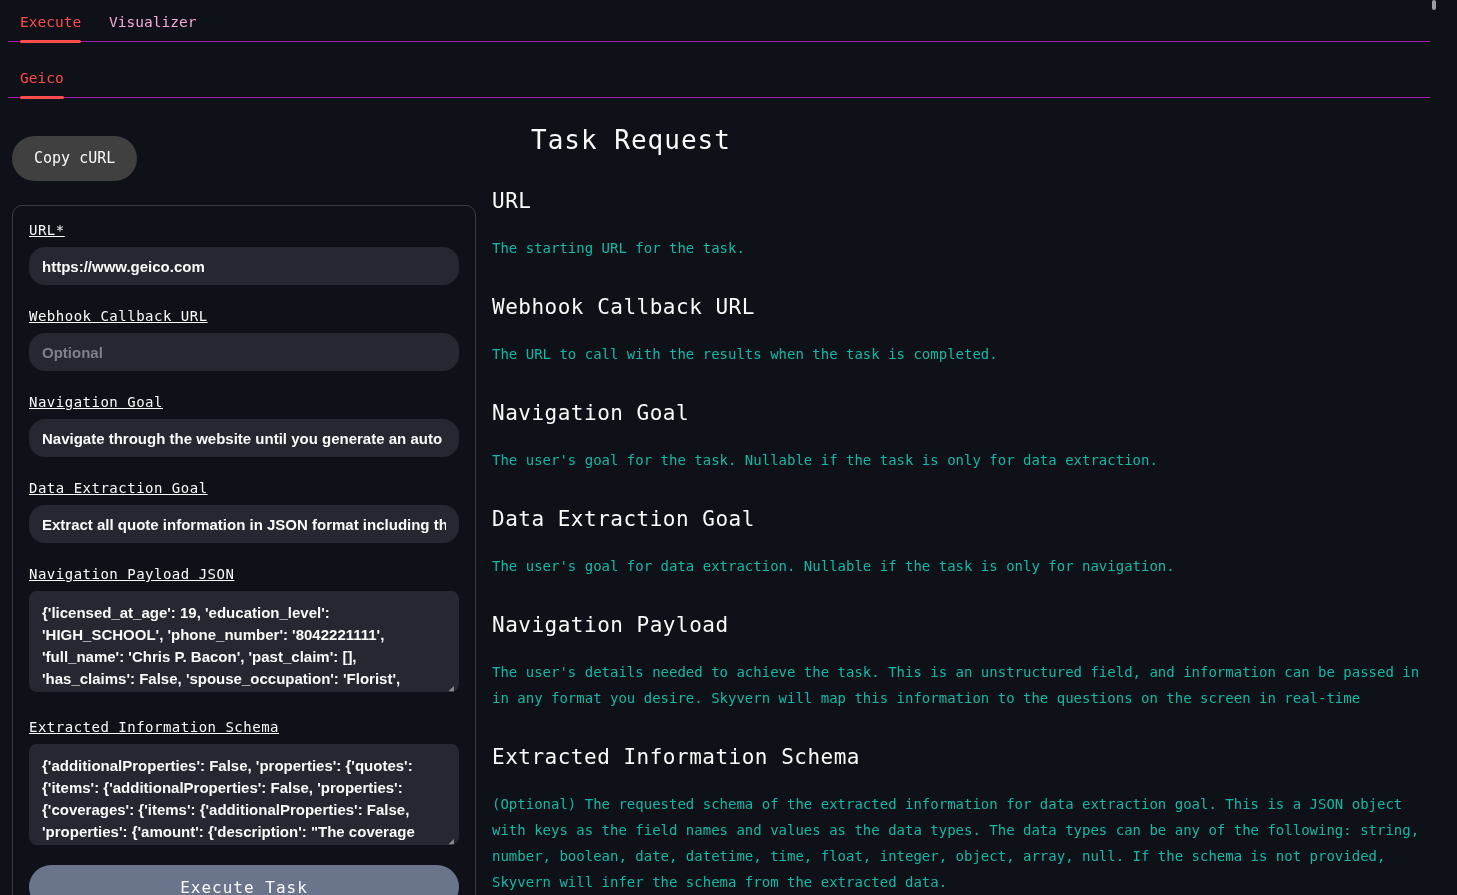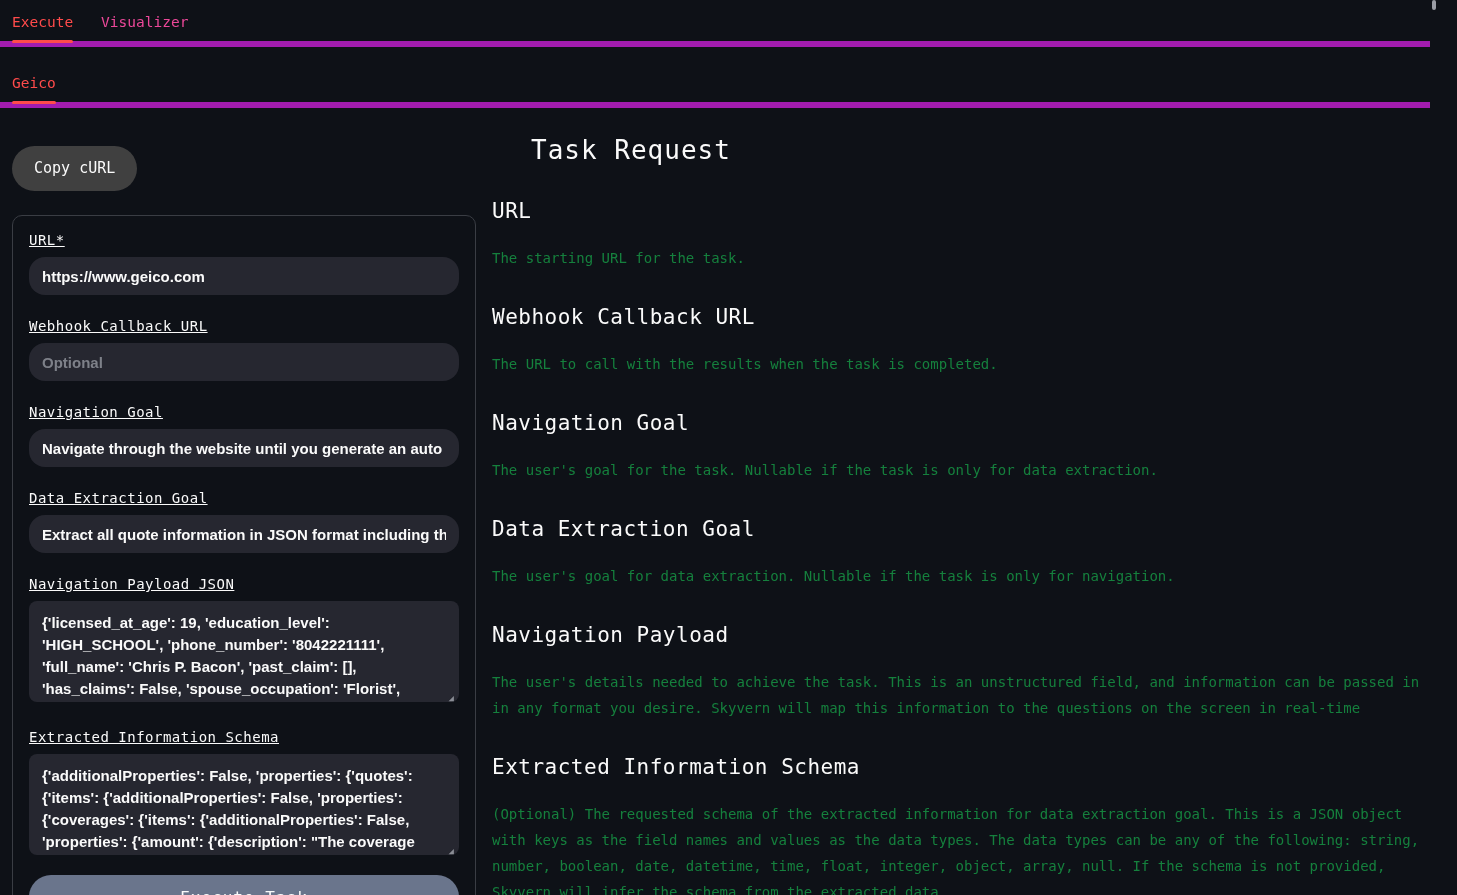--- a/index.html
+++ b/index.html
@@ -6,34 +6,34 @@
   html,body { width:1457px; height:895px; overflow:hidden; }
   body {
     background:#0e1117;
     color:#fafafa;
     font-family:"DejaVu Sans Mono", monospace;
     position:relative;
   }
 
   
   .tabbar {
-    margin:0 27px 0 0;
+    margin:0 27px 0 8px;
     padding-left:12px;
-    border-bottom:6px solid #a21caf;
+    border-bottom:1px solid #a21caf;
     display:flex;
     gap:28px;
   }
   .tabbar.primary { padding-top:14px; }
   .tabbar.secondary { padding-top:28px;text-align:center; }
   .tab {
     font-size:14.5px;
     padding-bottom:11px;
     position:relative;
     cursor:pointer;
-    color:#ec4899;
+    color:#f9a8d4;
     white-space:nowrap;
   }
   .tab.active { color:#ff4b4b; }
   .tab.active::after {
     content:"";
     position:absolute;
     left:0; right:0; bottom:-2px;
     height:3px;
     background:#ff4b4b;
     border-radius:2px;
@@ -160,21 +160,21 @@
   .doc-section h2 {
     font-size:21px;
     font-weight:400;
     letter-spacing:0.5px;
     color:#fafafa;
     margin:34px 0 22px;
   }
   .doc-section p {
     font-size:14px;
     line-height:26px;
-    color:#15803d;
+    color:#14b8a6;
     max-width:940px;
   }
 
   
   .scrollbar-thumb {
     position:absolute;
     top:0; right:21px;
     width:4px; height:10px;
     background:#9a9da5;
     border-radius:2px;

